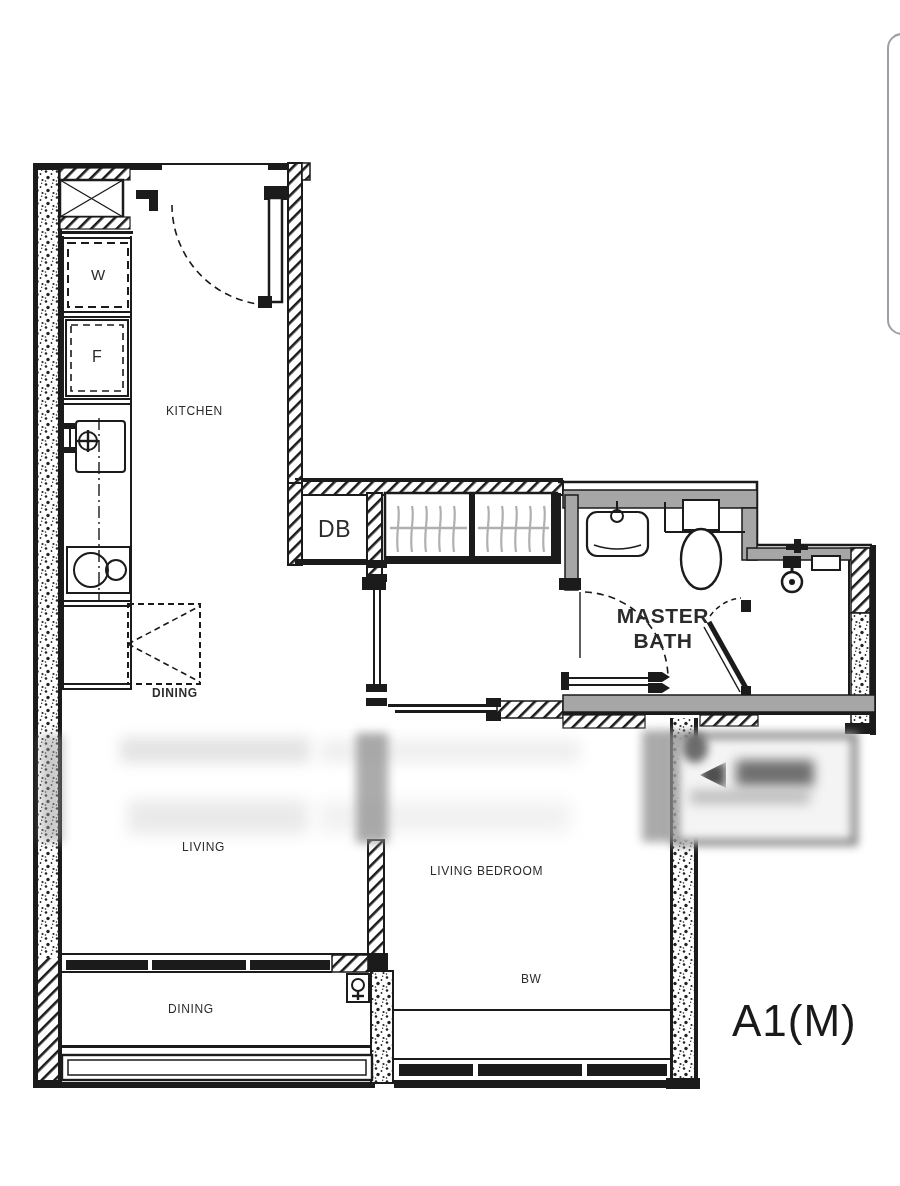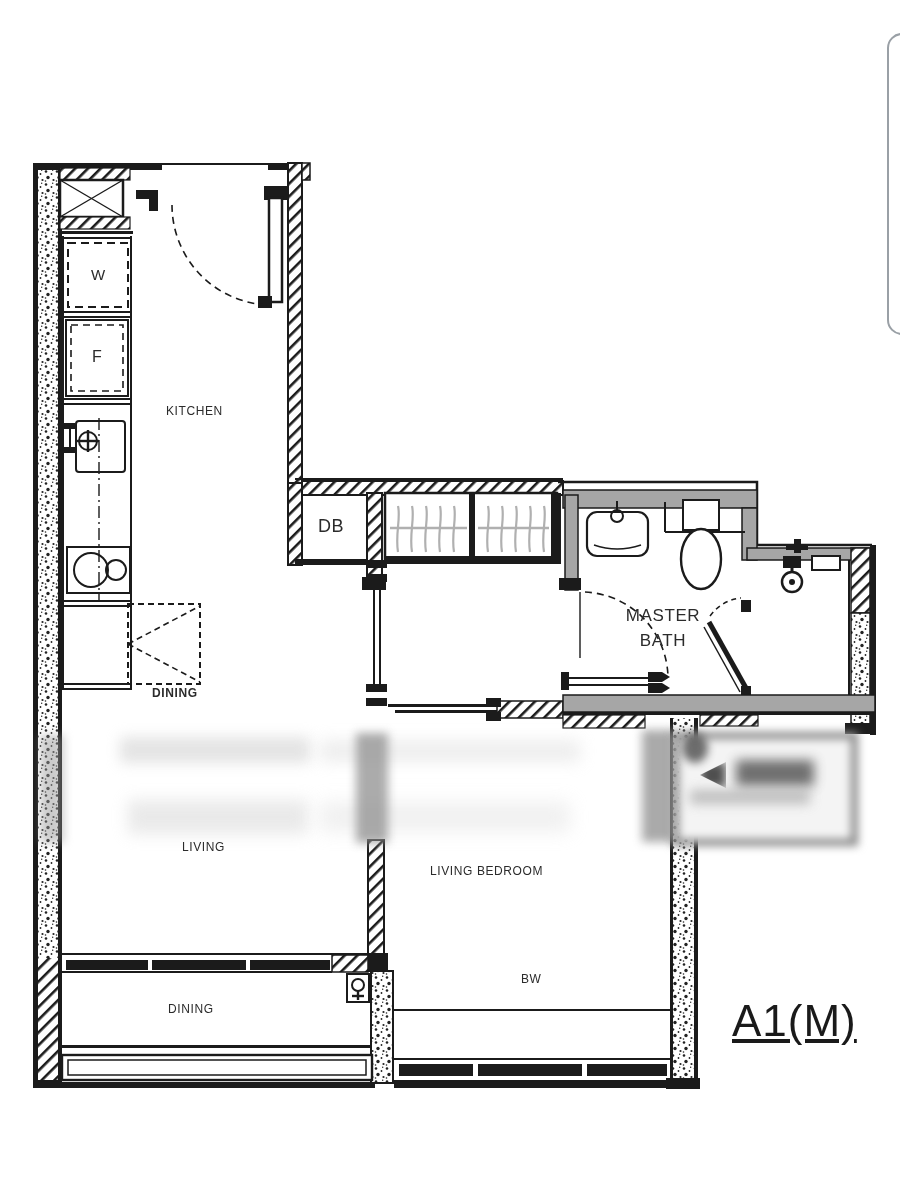--- a/index.html
+++ b/index.html
@@ -1,23 +1,23 @@
 <!DOCTYPE html>
 <html><head>
 <meta charset="utf-8">
 <style>
   html,body{margin:0;padding:0;background:#fff;}
   #screen{position:relative;width:900px;height:1186px;background:#fff;overflow:hidden;
           font-family:"Liberation Sans",sans-serif;}
   svg{position:absolute;left:0;top:0;}
   .lbl{position:absolute;color:#2b2b2b;font-size:12px;letter-spacing:.6px;white-space:nowrap;}
   .lbl-sm{position:absolute;color:#2b2b2b;font-size:15px;}
-  .unit-lbl{position:absolute;color:#1a1a1a;font-size:44px;font-weight:500;letter-spacing:1px;text-decoration:underline;}
-  .bath-lbl{position:absolute;color:#2b2b2b;font-size:17px;letter-spacing:.6px;
-            text-align:center;width:130px;line-height:25px;}
+  .unit-lbl{position:absolute;color:#1a1a1a;font-size:44px;font-weight:500;letter-spacing:1px;}
+  .bath-lbl{position:absolute;color:#2b2b2b;font-size:21px;letter-spacing:.6px;
+            text-align:center;width:130px;line-height:25px;font-weight:bold;}
   .blur{position:absolute;pointer-events:none;}
   .scrollpill{position:absolute;left:887px;top:33px;width:28px;height:298px;
               background:#fff;border:2px solid #9aa0a6;border-radius:15px;}
 </style>
 </head>
 <body>
 
 <div id="screen">
 
 <svg width="900" height="1186" viewBox="0 0 900 1186">
@@ -276,21 +276,21 @@
 <div class="blur" style="left:642px;top:730px;width:32px;height:112px;background:#8e8e8e;filter:blur(5px);opacity:.75;"></div>
 <div class="blur" style="left:672px;top:732px;width:172px;height:100px;background:#f4f4f4;border:7px solid #888;filter:blur(4px);"></div>
 <div class="blur" style="left:700px;top:762px;width:26px;height:26px;background:#4f4f4f;filter:blur(5px);clip-path:polygon(0 50%,100% 0,100% 100%);"></div>
 <div class="blur" style="left:736px;top:760px;width:78px;height:26px;background:#585858;filter:blur(6px);opacity:.85;"></div>
 <div class="blur" style="left:690px;top:790px;width:120px;height:14px;background:#9a9a9a;filter:blur(6px);opacity:.6;"></div>
 <div class="blur" style="left:682px;top:733px;width:26px;height:30px;background:#555;filter:blur(4px);opacity:.85;border-radius:50%;"></div>
 
 <div class="lbl-sm" style="left:91px;top:266px;">W</div>
 <div class="lbl-sm" style="left:92px;top:348px;font-size:16px;">F</div>
 <div class="lbl" style="left:166px;top:404px;">KITCHEN</div>
-<div class="lbl" style="left:318px;top:516px;font-size:18px;">DB</div>
+<div class="lbl" style="left:318px;top:516px;font-size:23px;">DB</div>
 <div class="lbl" style="left:152px;top:686px;font-weight:bold;">DINING</div>
 <div class="bath-lbl" style="left:598px;top:603px;">
   <span>MASTER</span><br>
   <span>BATH</span>
 </div>
 <div class="lbl" style="left:182px;top:840px;text-align:right;">LIVING</div>
 <div class="lbl" style="left:430px;top:864px;">LIVING BEDROOM</div>
 <div class="lbl" style="left:168px;top:1002px;">DINING</div>
 <div class="lbl" style="left:521px;top:972px;">BW</div>
 <div class="unit-lbl" style="left:732px;top:996px;">A1(M)</div>

